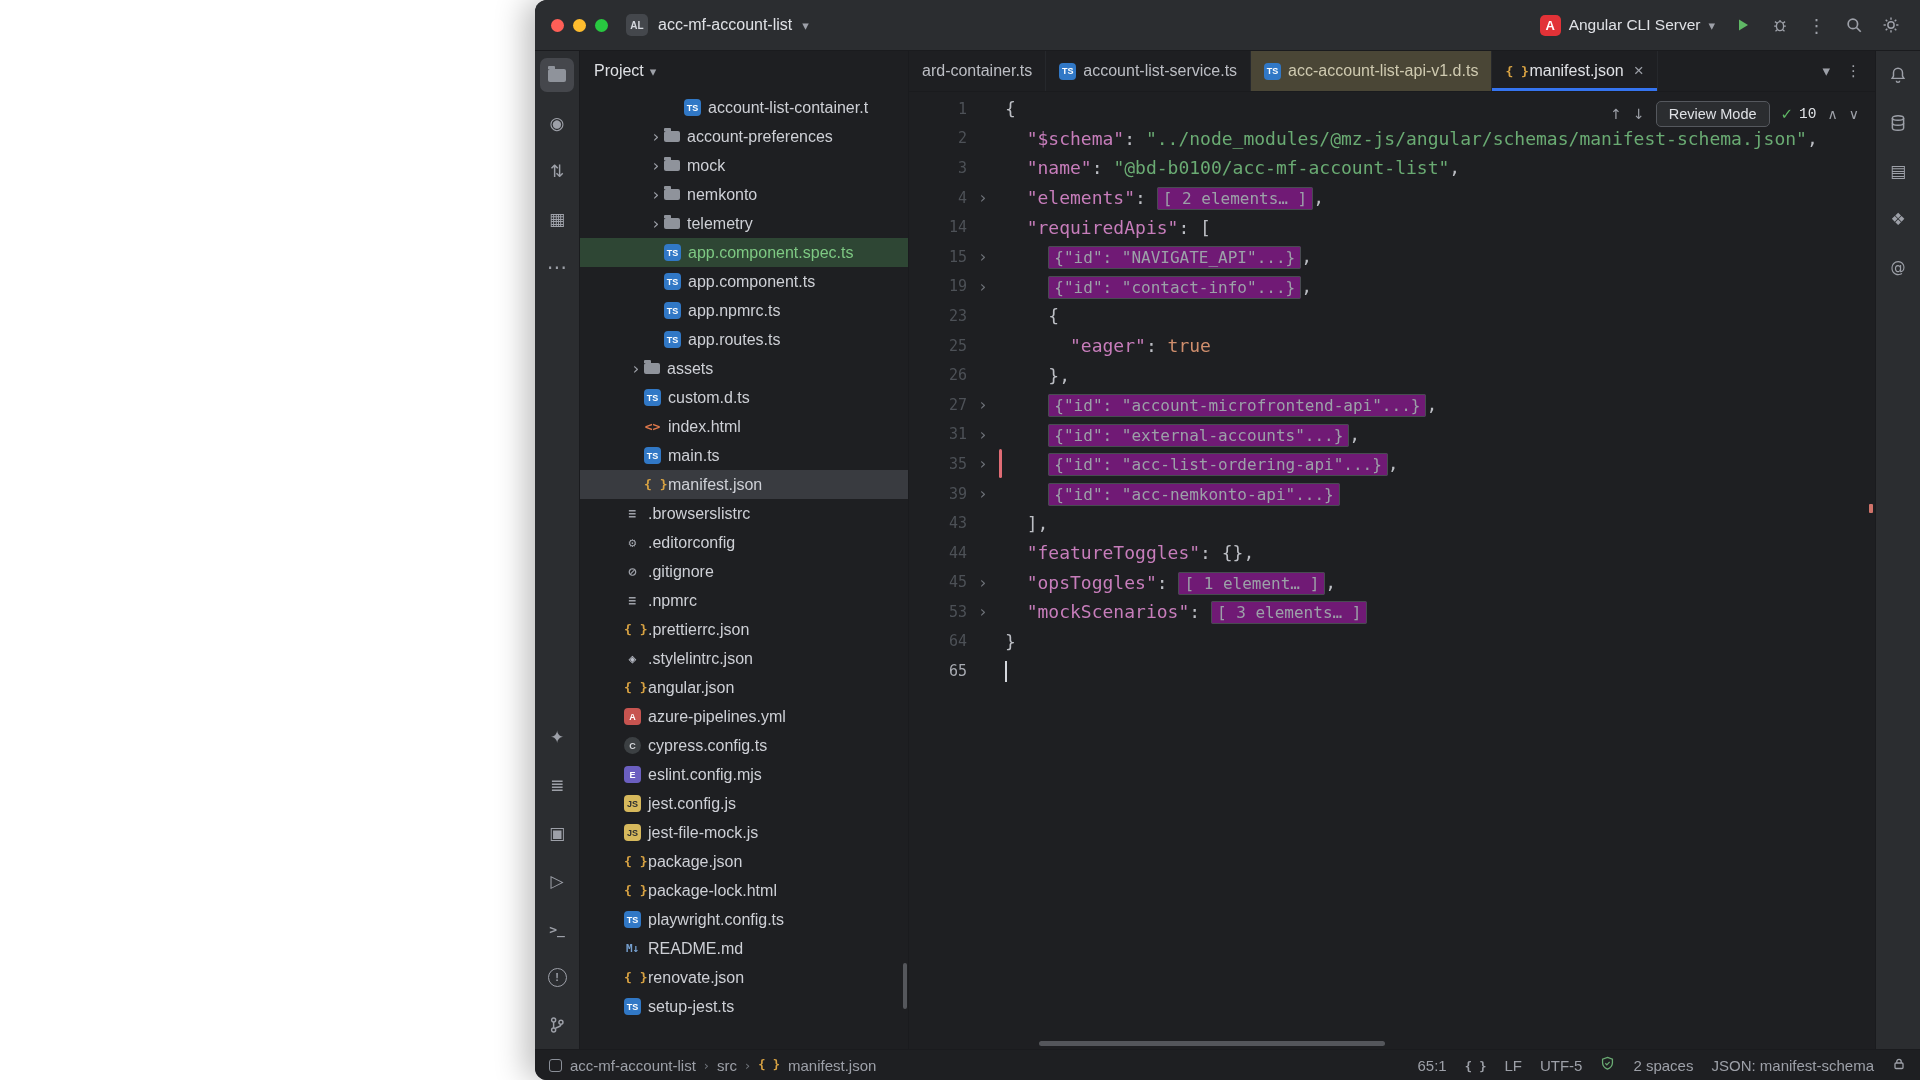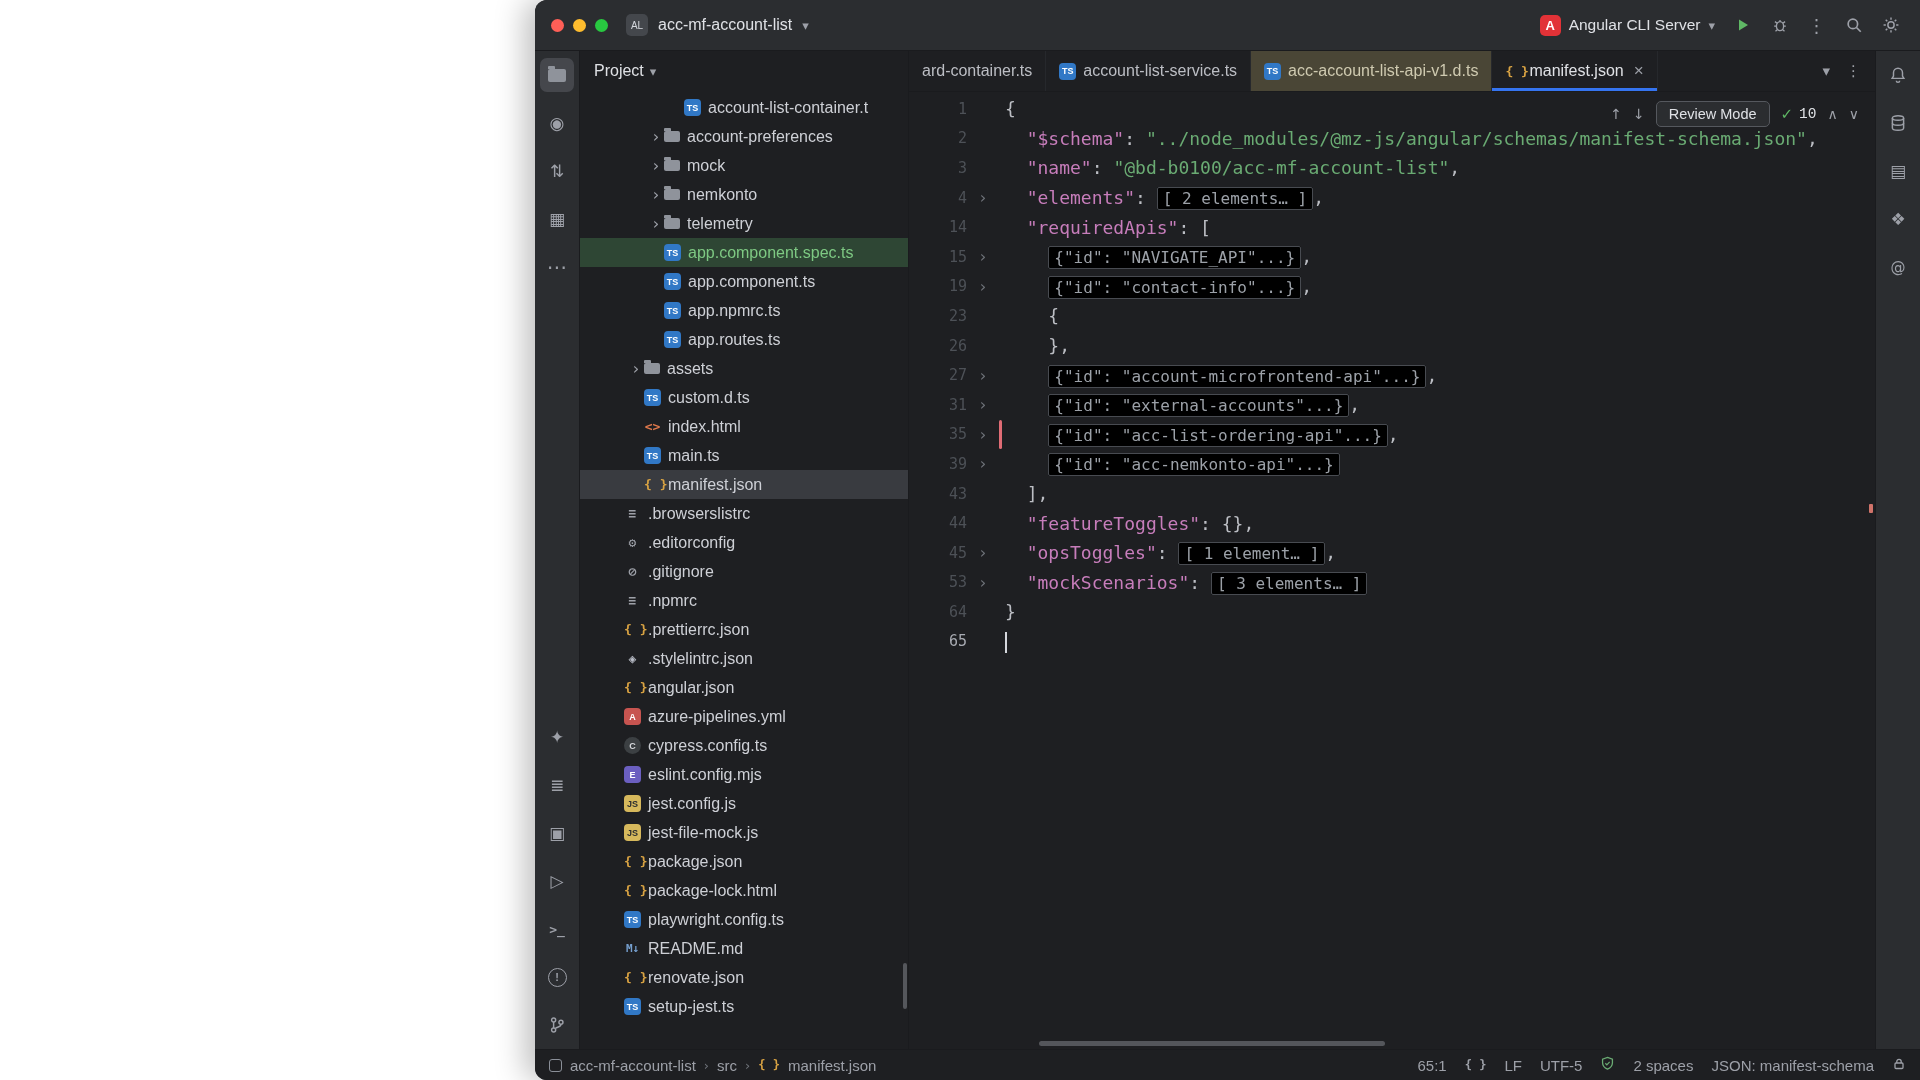--- a/index.html
+++ b/index.html
@@ -7,21 +7,21 @@
   .slide-title{position:absolute;left:150px;top:57px;font-size:39px;color:#3a6b8d;font-weight:500;letter-spacing:.5px}
 
   .ide{position:absolute;left:535px;top:0;width:1385px;height:1080px;background:#1e1f22;border-radius:12px 0 0 12px;
        overflow:hidden;display:flex;flex-direction:column;box-shadow:-10px 0 30px rgba(0,0,0,.25)}
 
   
   .titlebar{height:50px;flex:0 0 50px;background:#2b2d30;display:flex;align-items:center;padding:0 16px;gap:10px;border-bottom:1px solid #1a1b1e}
   .lights{display:flex;gap:9px;margin-right:8px}
   .tl{width:13px;height:13px;border-radius:50%;cursor:pointer}
   .tl.r{background:#ff5f57}.tl.y{background:#febc2e}.tl.g{background:#28c840}
-  .proj-badge{width:22px;height:22px;border-radius:5px;background:#44474c;color:#d5d8de;font-size:10px;font-weight:400;display:flex;align-items:center;justify-content:center}
+  .proj-badge{width:22px;height:22px;border-radius:5px;background:#44474c;color:#d5d8de;font-size:10px;font-weight:700;display:flex;align-items:center;justify-content:center}
   .proj-name{color:#dfe1e5;font-size:16px;cursor:pointer}
   .chev{color:#9da0a8;font-size:13px;font-family:"DejaVu Sans",sans-serif}
   .tb-spacer{flex:1}
   .branch{display:flex;align-items:center;gap:8px;color:#dfe1e5;font-size:15.5px;cursor:pointer}
   .runcfg{display:flex;align-items:center;gap:8px;color:#dfe1e5;font-size:15.5px;margin-right:4px;cursor:pointer}
   .ang{width:21px;height:21px;border-radius:5px;background:#e23237;color:#fff;font-weight:700;font-size:13px;display:flex;align-items:center;justify-content:center}
   .tb-ic{display:flex;align-items:center;justify-content:center;width:27px;height:27px;color:#9da0a8;font-size:18px;font-family:"DejaVu Sans",sans-serif;cursor:pointer}
 
   .main{flex:1;display:flex;min-height:0}
 
@@ -79,40 +79,40 @@
   .lnum{width:58px;flex:none;text-align:right;color:#4d5157;font-size:15px}
   .lnum.cur{color:#a8abb2}
   .fmark{width:32px;flex:none;text-align:center;color:#6f737a;font-size:16px;font-family:"DejaVu Sans",sans-serif}
   .vcscol{width:6px;flex:none;position:relative;height:100%}
   .vcsmark{position:absolute;left:0;top:0;width:3px;height:29px;background:#e06c75;border-radius:2px}
   .ltxt{white-space:pre;font-size:18px;color:#bcbec4}
   .tk-key{color:#c77dbb}
   .tk-str{color:#6aab73}
   .tk-p{color:#bcbec4}
   .tk-bool{color:#cf8e6d}
-  .tk-fold{background:#000000;border:1px solid #484b51;color:#9ca1a8;border-radius:2px;padding:1px 5px;font-size:16px}
+  .tk-fold{background:#701a75;border:1px solid #484b51;color:#9ca1a8;border-radius:2px;padding:1px 5px;font-size:16px}
   .caret{display:inline-block;width:2px;height:21px;background:#d4d7dd;vertical-align:middle}
 
   .review{position:absolute;top:9px;right:16px;display:flex;align-items:center;gap:11px}
   .rw-ic{color:#9da0a8;font-size:14px;font-family:"DejaVu Sans",sans-serif;cursor:pointer}
   .pill{border:1px solid #55585e;border-radius:5px;padding:4px 12px;color:#dfe1e5;font-size:14.5px;background:#2b2d30;cursor:pointer;font-family:"Liberation Sans",sans-serif}
   .rw-check{color:#5fb865;font-size:15px;font-family:"DejaVu Sans",sans-serif}
   .rw-count{color:#dfe1e5;font-size:14.5px;margin-left:-5px;font-family:Liberation Mono, monospace}
   .hscroll{position:absolute;bottom:3px;left:130px;width:346px;height:5px;background:#54565b;border-radius:3px;cursor:pointer}
   .estripe-mark{position:absolute;right:2px;top:43%;width:4px;height:9px;background:#d0736a;border-radius:1px}
 
   
   .statusbar{height:30px;flex:0 0 30px;background:#1e1f22;border-top:1px solid #1a1b1e;display:flex;align-items:center;padding:0 14px;color:#9da0a8;font-size:15px;gap:10px}
   .crumbs{display:flex;align-items:center;gap:8px}
   .crumb{cursor:pointer}
   .sep{color:#6f737a;font-family:"DejaVu Sans",sans-serif;font-size:13px}
   .mod-ic{width:11px;height:11px;border:1.5px solid #8a8f98;border-radius:3px;display:inline-block}
   .json-ic{font-family:"DejaVu Sans Mono",monospace;font-weight:700;font-size:12px;color:#d9a343}
   .json-ic.gray{color:#9da0a8}
-  .sb-right{margin-left:auto;display:flex;align-items:center;gap:18px}
+  .sb-right{margin-left:auto;display:flex;align-items:flex-end;gap:18px}
   .sb-right span{cursor:pointer}
   .sb-right .noclick{cursor:default}
 </style>
 </head>
 <body>
 
 <div class="page">
 
   <div class="ide">
 
@@ -479,20 +479,26 @@
                 <span class="vcscol"></span>
                 <span class="ltxt" style="padding-left:4ch"><span class="tk-fold">{"id": "contact-info"...}</span><span class="tk-p">,</span></span>
               </div>
               <div class="cl">
                 <span class="lnum">23</span>
                 <span class="fmark"></span>
                 <span class="vcscol"></span>
                 <span class="ltxt" style="padding-left:4ch"><span class="tk-p">{</span></span>
               </div>
               <div class="cl">
+                <span class="lnum">25</span>
+                <span class="fmark"></span>
+                <span class="vcscol"></span>
+                <span class="ltxt" style="padding-left:6ch"><span class="tk-key">"eager"</span><span class="tk-p">: </span><span class="tk-bool">true</span></span>
+              </div>
+              <div class="cl">
                 <span class="lnum">26</span>
                 <span class="fmark"></span>
                 <span class="vcscol"></span>
                 <span class="ltxt" style="padding-left:4ch"><span class="tk-p">},</span></span>
               </div>
               <div class="cl">
                 <span class="lnum">27</span>
                 <span class="fmark">›</span>
                 <span class="vcscol"></span>
                 <span class="ltxt" style="padding-left:4ch"><span class="tk-fold">{"id": "account-microfrontend-api"...}</span><span class="tk-p">,</span></span>

